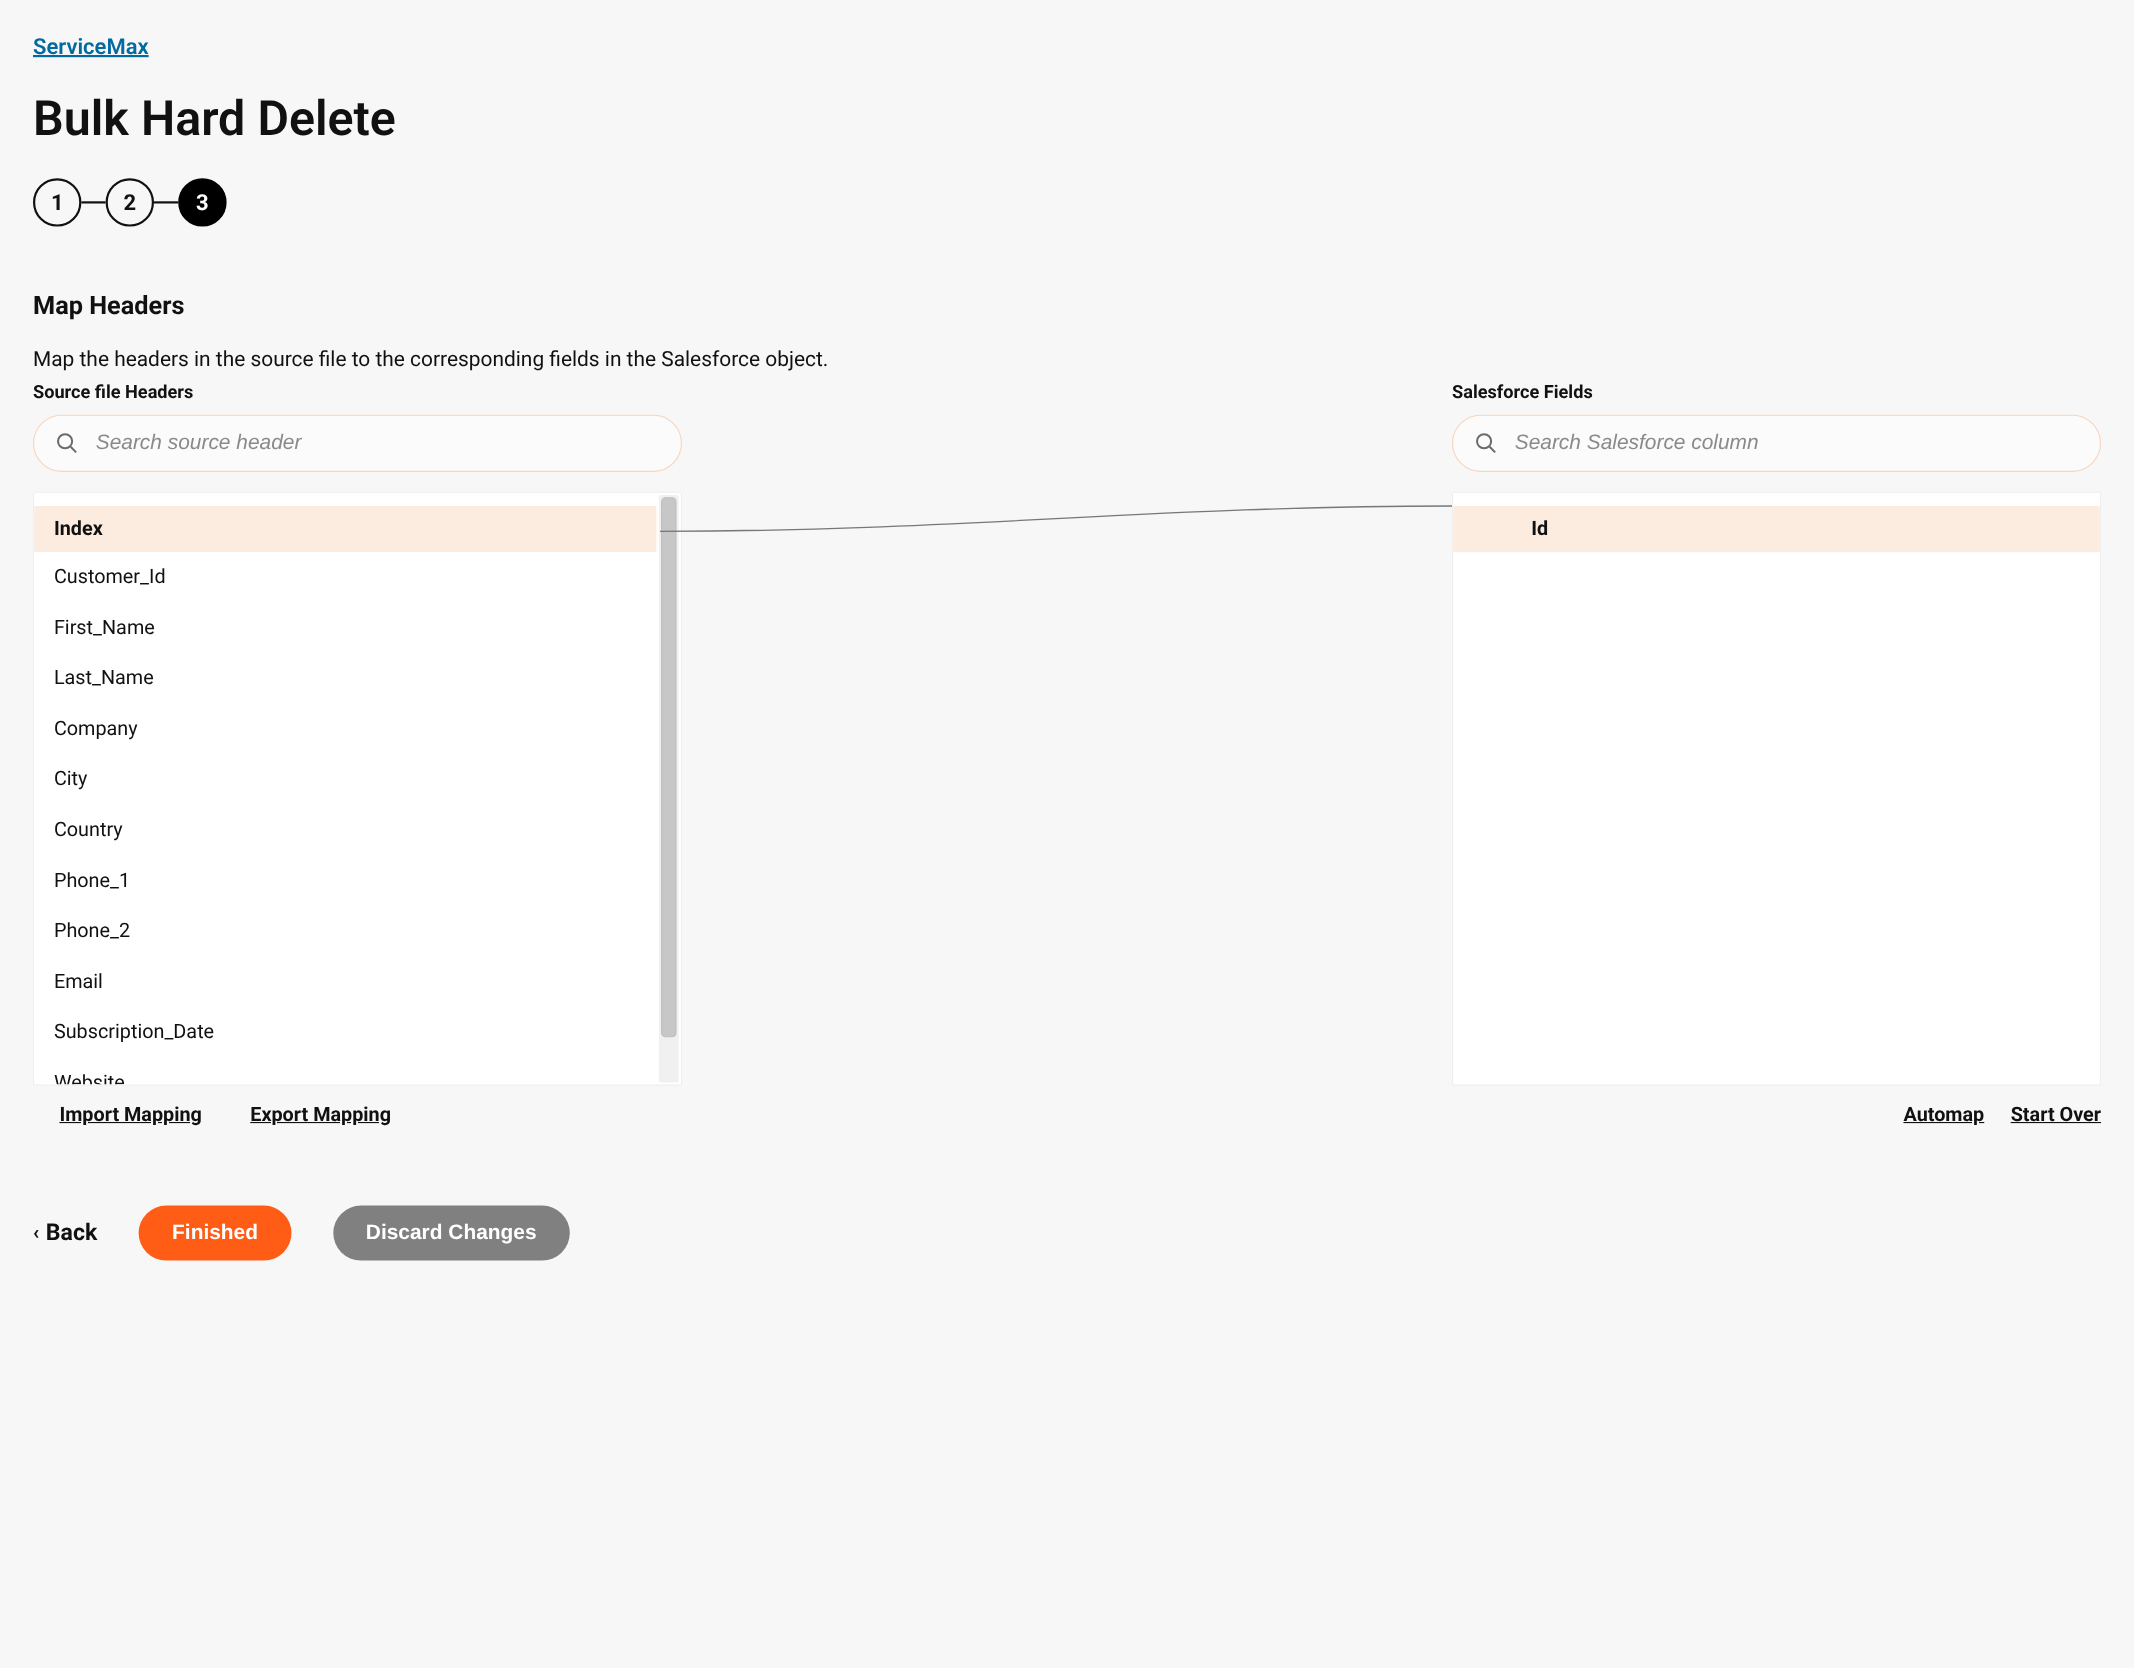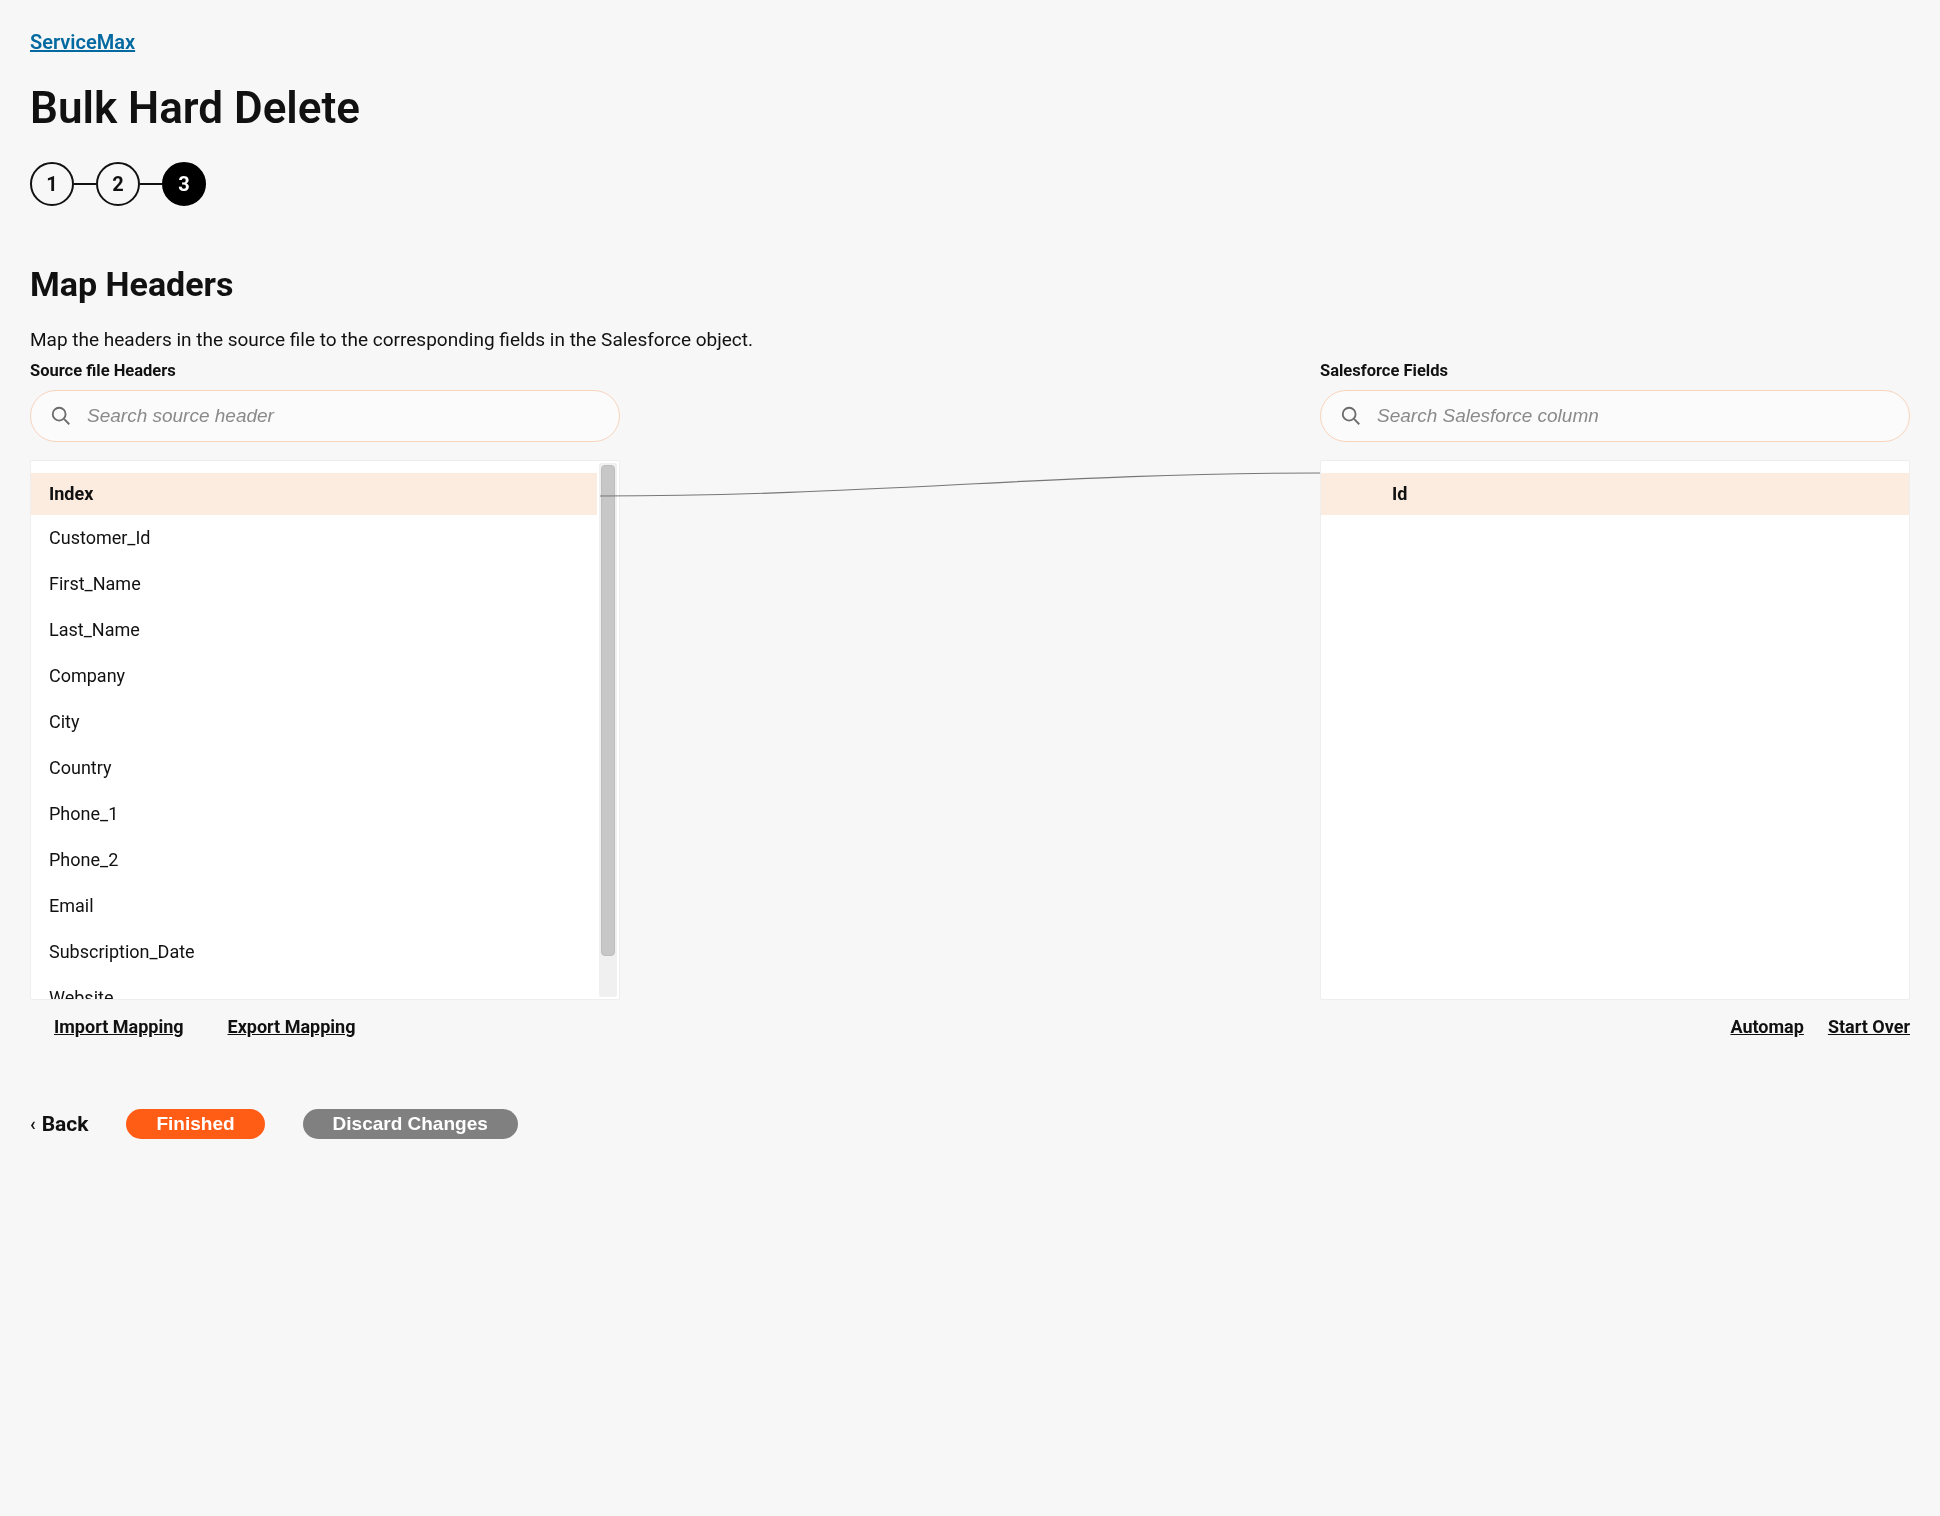--- a/index.html
+++ b/index.html
@@ -49,21 +49,21 @@
     background: #000;
     color: #fff;
     border-color: #000;
   }
   .step-connector {
     width: 22px;
     height: 2px;
     background: #111;
   }
   .section-title {
-    font-size: 34px;
+    font-size: 23px;
     font-weight: 700;
     margin-bottom: 24px;
   }
   .section-desc {
     font-size: 19px;
     margin-bottom: 10px;
   }
   .columns {
     display: flex;
     gap: 0;
@@ -188,21 +188,21 @@
     cursor: pointer;
     gap: 6px;
   }
   .chev-left {
     font-size: 18px;
     line-height: 1;
   }
   .btn {
     border: none;
     border-radius: 999px;
-    padding: 4px 30px;
+    padding: 14px 30px;
     font-size: 19px;
     font-weight: 700;
     color: #fff;
     cursor: pointer;
   }
   .btn-primary { background: #ff5c16; }
   .btn-secondary { background: #808080; }
   .connector-line {
     position: absolute;
     overflow: visible;

